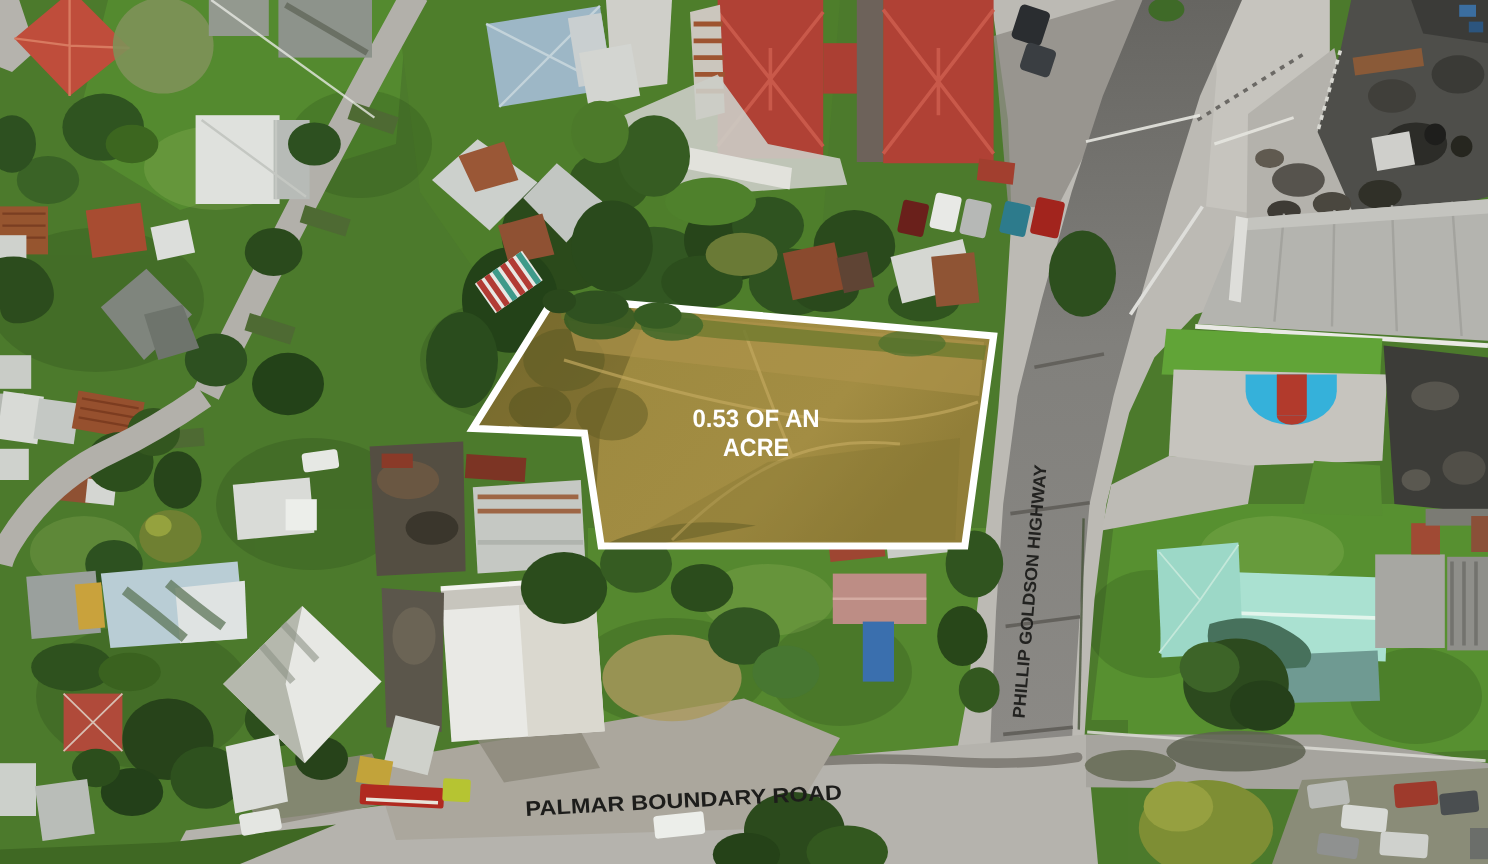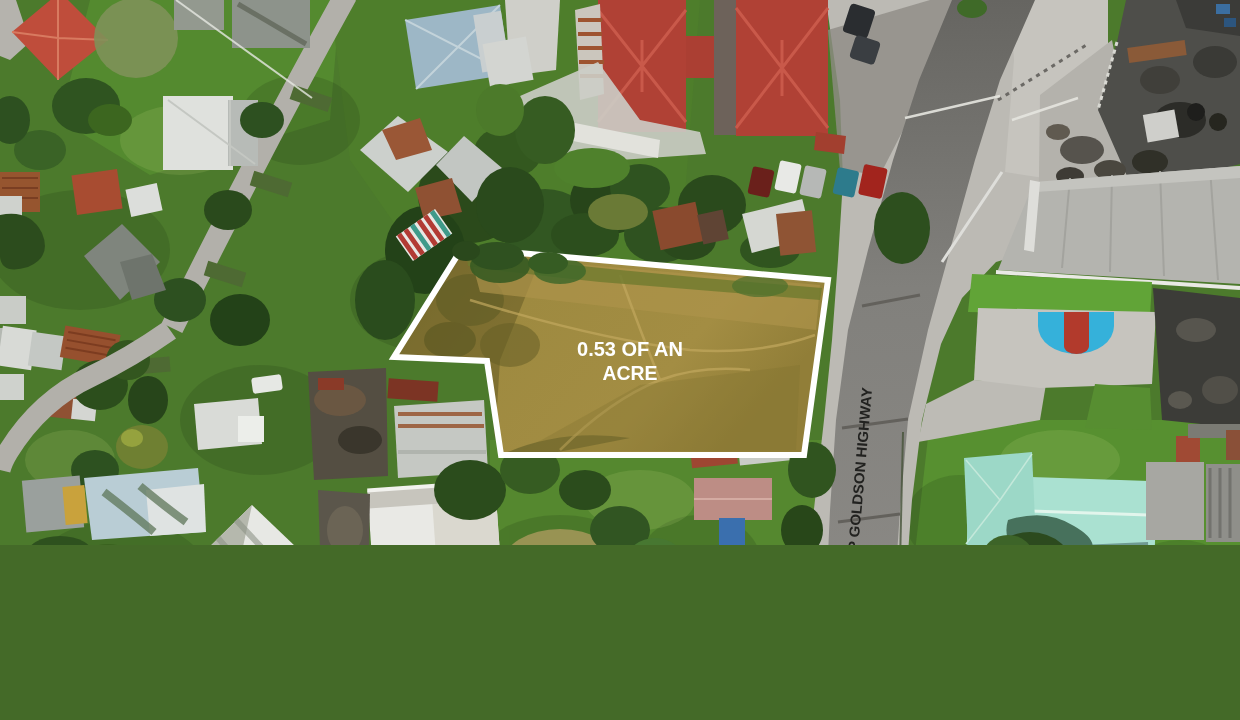--- a/index.html
+++ b/index.html
@@ -1,16 +1,16 @@
 <!DOCTYPE html>
 <html><head>
 <meta charset="utf-8">
 <style>
   html,body{margin:0;padding:0;background:#446a28;}
-  #scene{position:relative;width:1240px;height:545px;overflow:hidden;font-family:"Liberation Sans", sans-serif;}
+  #scene{position:relative;width:1240px;height:720px;overflow:hidden;font-family:"Liberation Sans", sans-serif;}
   svg{display:block}
 </style>
 </head>
 <body>
 <div id="scene">
 <svg width="1240" height="720" viewBox="0 0 1240 720">
 <defs>
   <linearGradient id="fieldg" x1="0" y1="0" x2="1" y2="0.4">
     <stop offset="0" stop-color="#827430"></stop>
     <stop offset="0.35" stop-color="#9e8a40"></stop>

